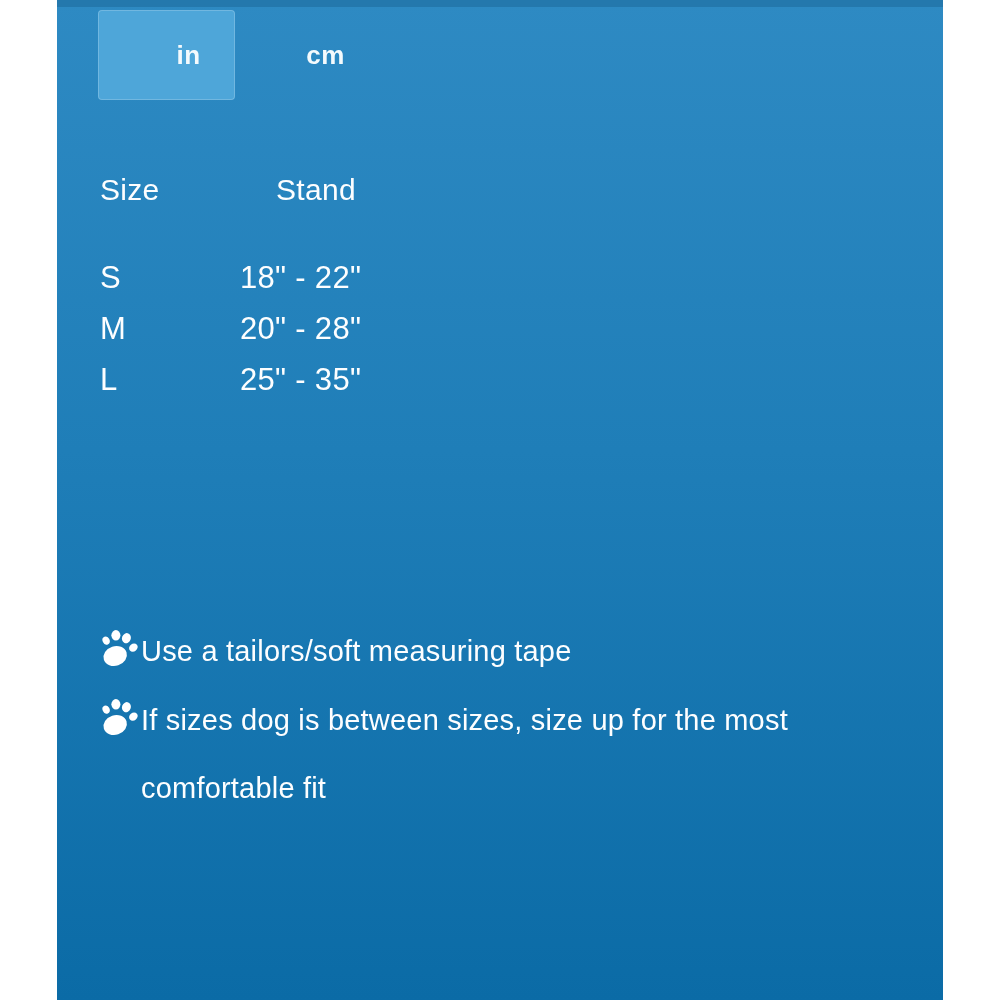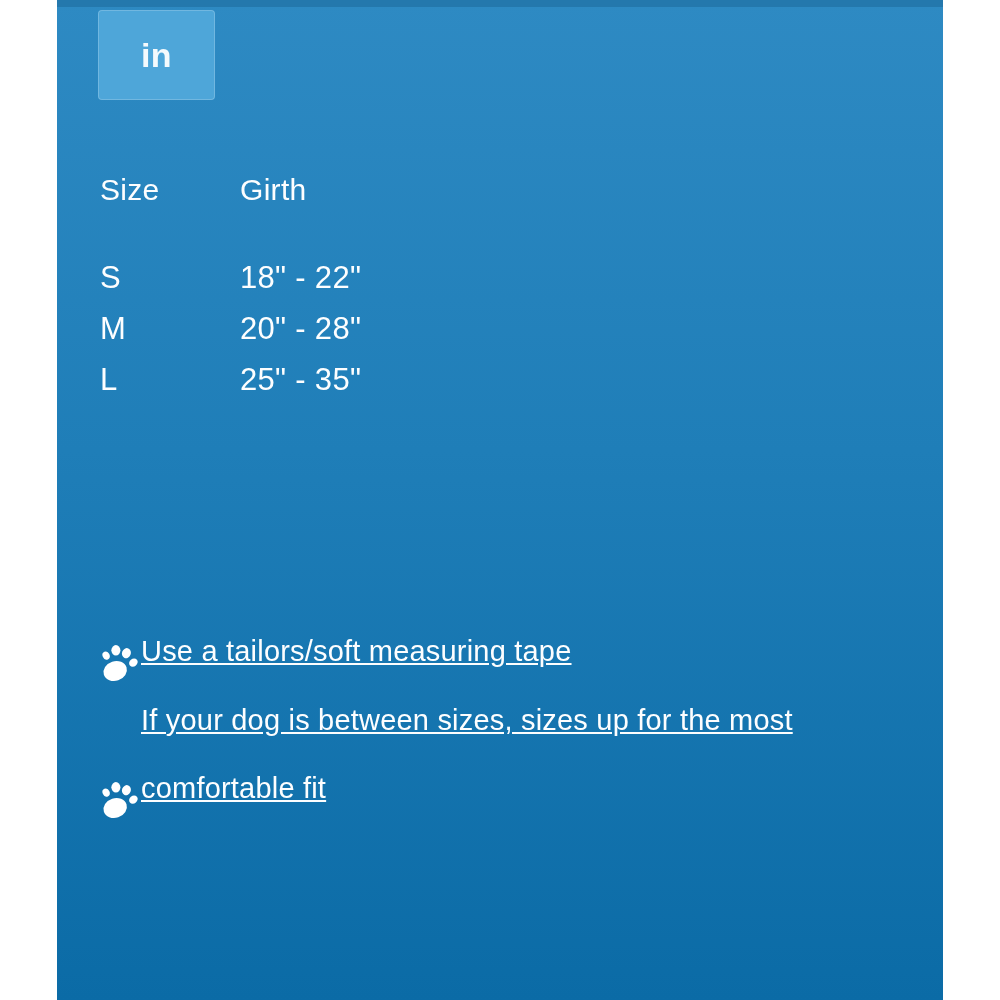--- a/index.html
+++ b/index.html
@@ -35,45 +35,47 @@
     pointer-events: none;
   }
   
   .unit-toggle {
     position: absolute;
     left: 41px;
     top: 10px;
     display: flex;
   }
   .unit-tab {
-    width: 117px;
+    width: 93px;
     height: 90px;
     display: flex;
     align-items: center;
     justify-content: center;
-    font-size: 34px;
+    font-size: 26px;
     font-weight: 600;
     letter-spacing: 0.5px;
     cursor: pointer;
     color: #f4fafd;
+    padding-left: 44px;
   }
   .unit-tab.active {
     background: #4ea6d9;
     border-radius: 4px;
     box-shadow: inset 0 0 0 1px rgba(255,255,255,0.20);
   }
   
   .size-table-head {
     position: absolute;
     left: 43px;
     top: 173px;
     display: flex;
     font-size: 30px;
     line-height: 34px;
     letter-spacing: 0.3px;
+    gap: 36px;
   }
   .size-table-body {
     position: absolute;
     left: 43px;
     top: 252px;
     font-size: 31px;
     letter-spacing: 0.3px;
   }
   .col-size { width: 140px; }
   .trow {
@@ -86,22 +88,21 @@
     position: absolute;
     left: 40px;
     top: 617px;
     margin: 0;
     padding: 0;
     list-style: none;
     width: 812px;
   }
   .tip {
     display: flex;
-    align-items: flex-end;
-    text-decoration: underline;
+    align-items: flex-start;
   }
   .paw {
     flex: 0 0 44px;
     width: 44px;
     height: 42px;
     margin-top: 12px;
   }
   .paw svg { width: 42px; height: 40px; display: block; }
   .tip-text {
     font-size: 29px;
@@ -111,25 +112,26 @@
   }
 </style>
 </head>
 <body>
 
 <div class="stage">
   <div class="panel">
 
     <div class="unit-toggle">
       <div class="unit-tab active">in</div>
+      <div class="unit-tab">cm</div>
     </div>
 
     <div class="size-table-head">
       <span class="col-size">Size</span>
-      <span class="col-girth">Girth</span>
+      <span class="col-girth">Stand</span>
     </div>
 
     <div class="size-table-body">
       <div class="trow">
         <span class="col-size">S</span>
         <span class="col-girth">18" - 22"</span>
       </div>
       <div class="trow">
         <span class="col-size">M</span>
         <span class="col-girth">20" - 28"</span>
@@ -156,18 +158,18 @@
       <li class="tip">
         <span class="paw">
           <svg viewBox="0 0 60 56" xmlns="http://www.w3.org/2000/svg" fill="#ffffff">
             <ellipse cx="13" cy="16" rx="5" ry="6" transform="rotate(-25 13 16)"></ellipse>
             <ellipse cx="27" cy="8.5" rx="6.5" ry="7.5"></ellipse>
             <ellipse cx="42" cy="12.5" rx="6.3" ry="7.3" transform="rotate(22 42 12.5)"></ellipse>
             <ellipse cx="52" cy="26" rx="5.5" ry="6.5" transform="rotate(50 52 26)"></ellipse>
             <ellipse cx="26" cy="38" rx="17" ry="14" transform="rotate(-18 26 38)"></ellipse>
           </svg>
         </span>
-        <span class="tip-text">If your dog is between sizes, sizes up for the most comfortable fit</span>
+        <span class="tip-text">If sizes dog is between sizes, size up for the most comfortable fit</span>
       </li>
     </ul>
 
   </div>
 </div>
 
 </body></html>

